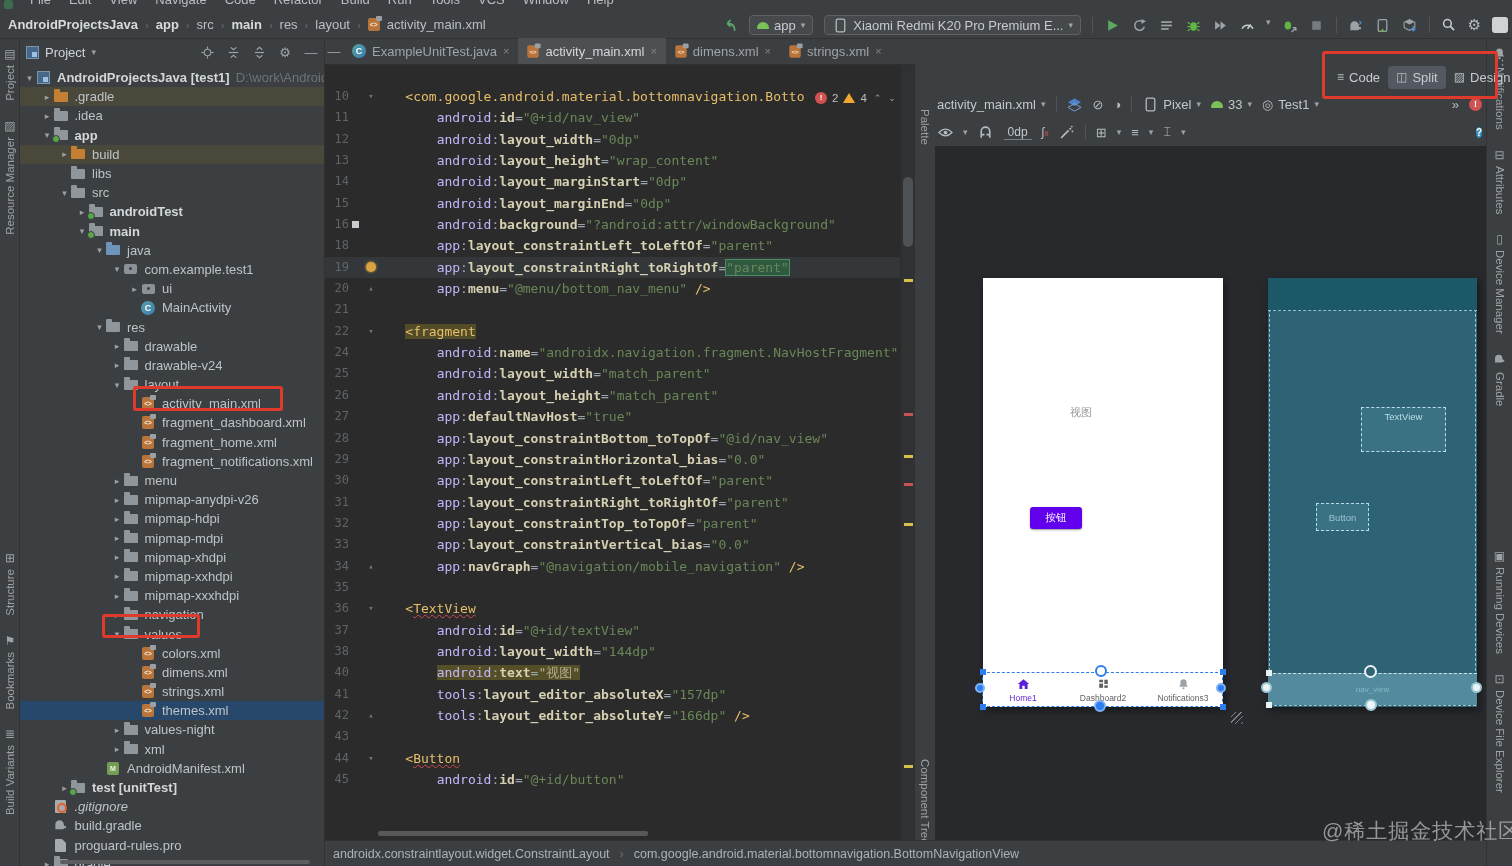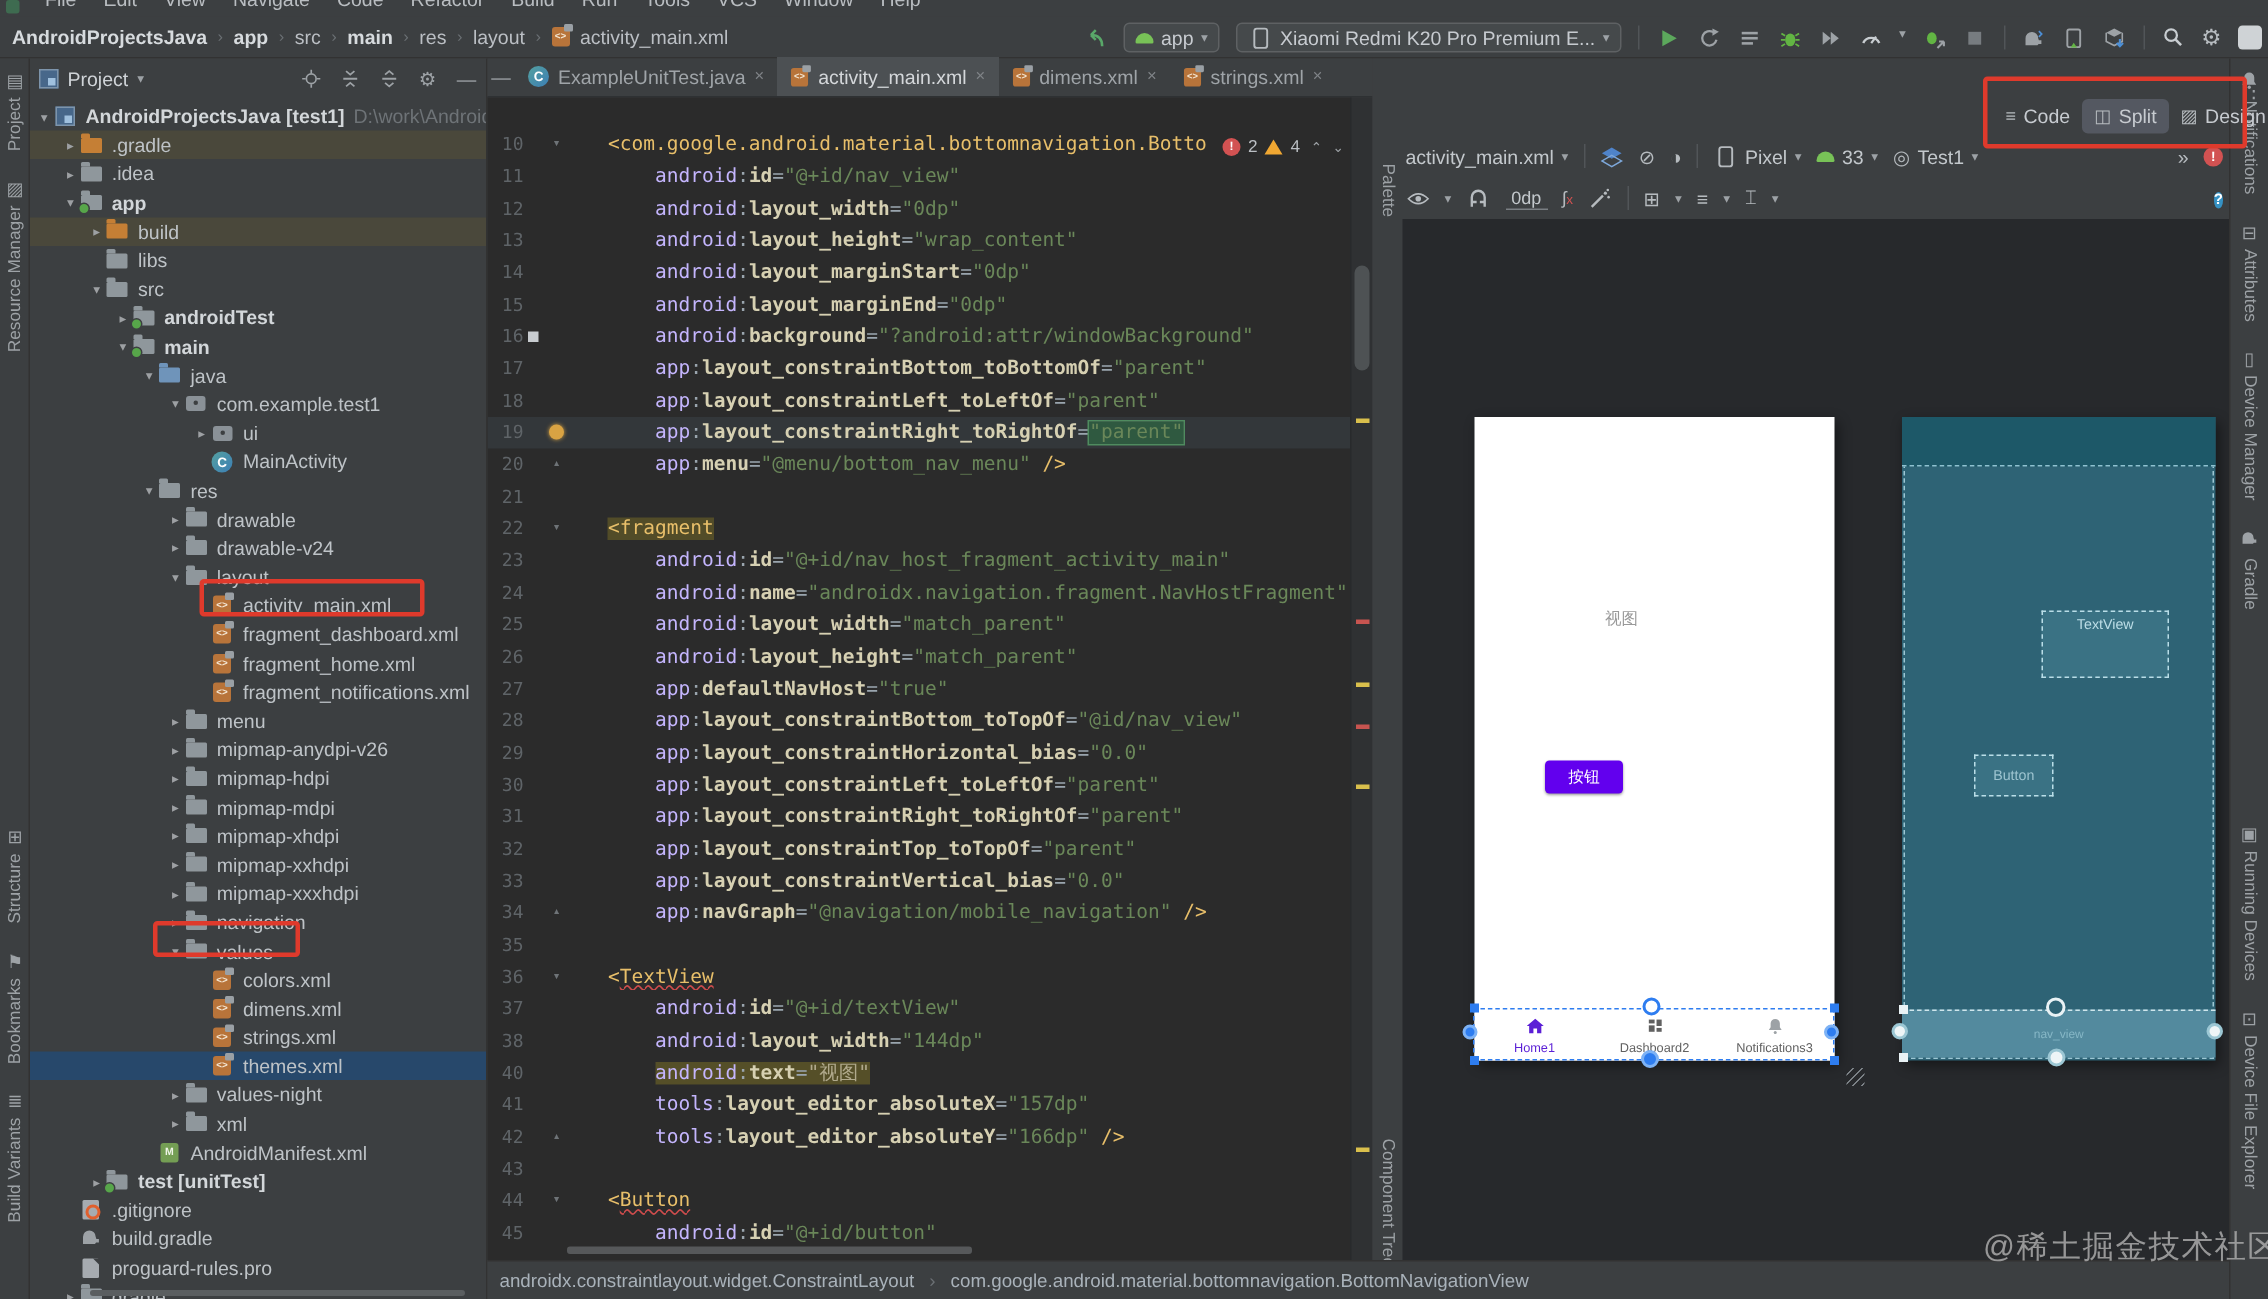--- a/index.html
+++ b/index.html
@@ -699,21 +699,21 @@
           </span>
           <span class="lbl">AndroidManifest.xml</span>
         </div>
         <div class="trow bold" style="padding-left: 39px;">
           <span class="chev">▸</span>
           <span class="ticn">
             <span class="fo dot"></span>
           </span>
           <span class="lbl">test [unitTest]</span>
         </div>
-        <div class="trow" style="padding-left: 21.5px;">
+        <div class="trow" style="padding-left: 21.5px; font-style: italic;">
           <span class="chev"></span>
           <span class="ticn">
             <span class="gitf"></span>
           </span>
           <span class="lbl">.gitignore</span>
         </div>
         <div class="trow" style="padding-left: 21.5px;">
           <span class="chev"></span>
           <span class="ticn">
             <span style="width: 15px;"><svg viewBox="0 0 16 14">
@@ -790,24 +790,20 @@
         <div class="cl">
           <span class="num">15</span>
           <pre class="ct">        <span class="tk-ns">android</span><span class="tk-p">:</span><span class="tk-an">layout_marginEnd</span><span class="tk-p">=</span><span class="tk-s">"0dp"</span></pre>
         </div>
         <div class="cl">
           <span class="num">16</span>
           <span class="gsq"></span>
           <pre class="ct">        <span class="tk-ns">android</span><span class="tk-p">:</span><span class="tk-an">background</span><span class="tk-p">=</span><span class="tk-s">"?android:attr/windowBackground"</span></pre>
         </div>
         <div class="cl">
-          <span class="num">17</span>
-          <pre class="ct">        <span class="tk-ns">app</span><span class="tk-p">:</span><span class="tk-an">layout_constraintBottom_toBottomOf</span><span class="tk-p">=</span><span class="tk-s">"parent"</span></pre>
-        </div>
-        <div class="cl">
           <span class="num">18</span>
           <pre class="ct">        <span class="tk-ns">app</span><span class="tk-p">:</span><span class="tk-an">layout_constraintLeft_toLeftOf</span><span class="tk-p">=</span><span class="tk-s">"parent"</span></pre>
         </div>
         <div class="cl cur">
           <span class="num">19</span>
           <span class="bulb"></span>
           <pre class="ct">        <span class="tk-ns">app</span><span class="tk-p">:</span><span class="tk-an">layout_constraintRight_toRightOf</span><span class="tk-p">=</span><span class="tk-s selval">"parent"</span></pre>
         </div>
         <div class="cl">
           <span class="num">20</span>
@@ -815,24 +811,20 @@
           <pre class="ct">        <span class="tk-ns">app</span><span class="tk-p">:</span><span class="tk-an">menu</span><span class="tk-p">=</span><span class="tk-s">"@menu/bottom_nav_menu"</span><span class="tk-end"> /&gt;</span></pre>
         </div>
         <div class="cl">
           <span class="num">21</span>
           <pre class="ct"></pre>
         </div>
         <div class="cl">
           <span class="num">22</span>
           <span class="fold">▾</span>
           <pre class="ct">    <span class="taghl"><span class="tk-tag">&lt;</span><span class="tk-tag">fragment</span></span></pre>
-        </div>
-        <div class="cl">
-          <span class="num">23</span>
-          <pre class="ct">        <span class="tk-ns">android</span><span class="tk-p">:</span><span class="tk-an">id</span><span class="tk-p">=</span><span class="tk-s">"@+id/nav_host_fragment_activity_main"</span></pre>
         </div>
         <div class="cl">
           <span class="num">24</span>
           <pre class="ct">        <span class="tk-ns">android</span><span class="tk-p">:</span><span class="tk-an">name</span><span class="tk-p">=</span><span class="tk-s">"androidx.navigation.fragment.NavHostFragment"</span></pre>
         </div>
         <div class="cl">
           <span class="num">25</span>
           <pre class="ct">        <span class="tk-ns">android</span><span class="tk-p">:</span><span class="tk-an">layout_width</span><span class="tk-p">=</span><span class="tk-s">"match_parent"</span></pre>
         </div>
         <div class="cl">

